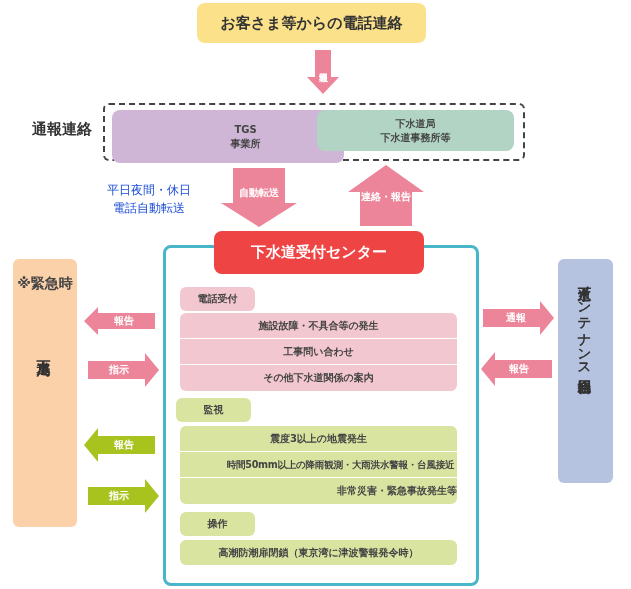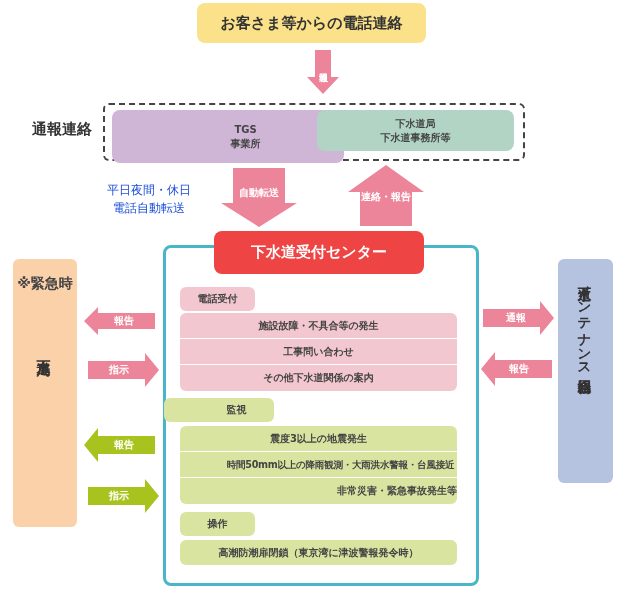--- a/index.html
+++ b/index.html
@@ -60,21 +60,21 @@
 
 <div class="box" style="left:180px;top:287px;width:75px;height:24px;background:#f3c7cf;border-radius:6px;">
   <span style="font-size:10px;font-weight:bold;color:#444;">電話受付</span>
 </div>
 <div class="abs" style="left:180px;top:313px;width:277px;height:78px;background:#f3c7cf;border-radius:6px;overflow:hidden;">
   <div style="height:25px;line-height:25px;text-align:center;font-size:10px;font-weight:bold;color:#444;border-bottom:1.5px solid #fff;">施設故障・不具合等の発生</div>
   <div style="height:25px;line-height:25px;text-align:center;font-size:10px;font-weight:bold;color:#444;border-bottom:1.5px solid #fff;">工事問い合わせ</div>
   <div style="height:25px;line-height:25px;text-align:center;font-size:10px;font-weight:bold;color:#444;">その他下水道関係の案内</div>
 </div>
 
-<div class="box" style="left:164px;top:398px;width:75px;height:24px;background:#d8e4a0;border-radius:6px;padding-left:35px;">
+<div class="box" style="left:176px;top:398px;width:75px;height:24px;background:#d8e4a0;border-radius:6px;">
   <span style="font-size:10px;font-weight:bold;color:#444;">監視</span>
 </div>
 <div class="abs" style="left:180px;top:426px;width:277px;height:78px;background:#d8e4a0;border-radius:6px;overflow:hidden;">
   <div style="height:25px;line-height:25px;text-align:center;font-size:10px;font-weight:bold;color:#444;border-bottom:1.5px solid #fff;">震度3以上の地震発生</div>
   <div style="height:25px;line-height:25px;text-align:center;font-size:9.6px;font-weight:bold;color:#444;border-bottom:1.5px solid #fff;white-space:nowrap;letter-spacing:-0.3px;padding-left:44px;">時間50mm以上の降雨観測・大雨洪水警報・台風接近</div>
   <div style="height:25px;line-height:25px;text-align:right;font-size:10px;font-weight:bold;color:#444;">非常災害・緊急事故発生等</div>
 </div>
 
 <div class="box" style="left:180px;top:512px;width:75px;height:24px;background:#d8e4a0;border-radius:6px;">
   <span style="font-size:10px;font-weight:bold;color:#444;">操作</span>

